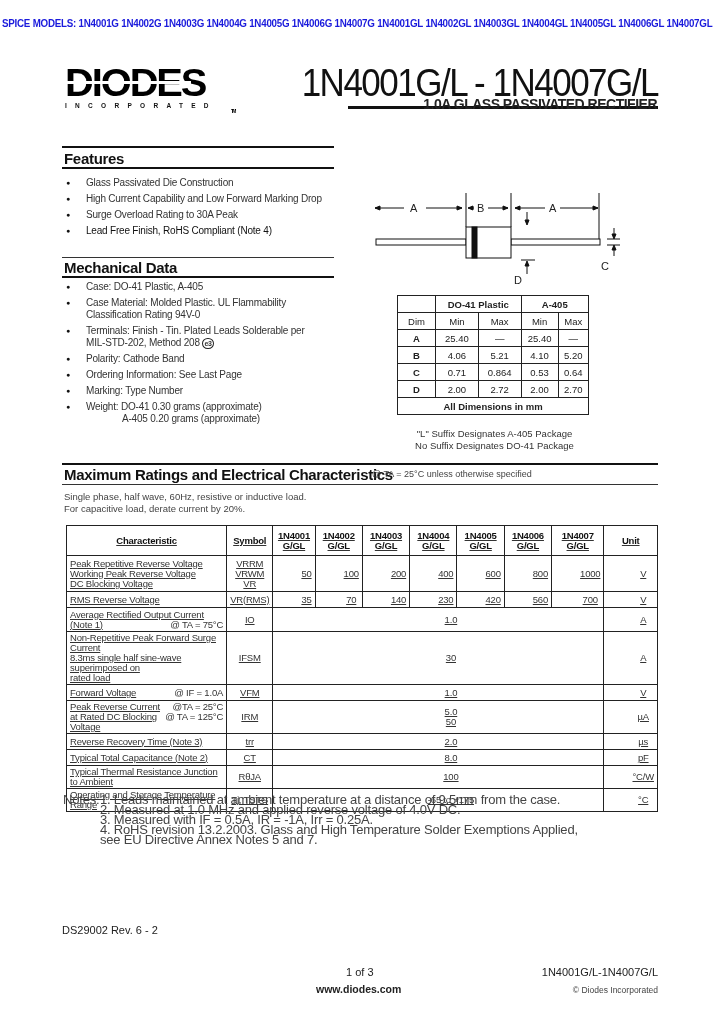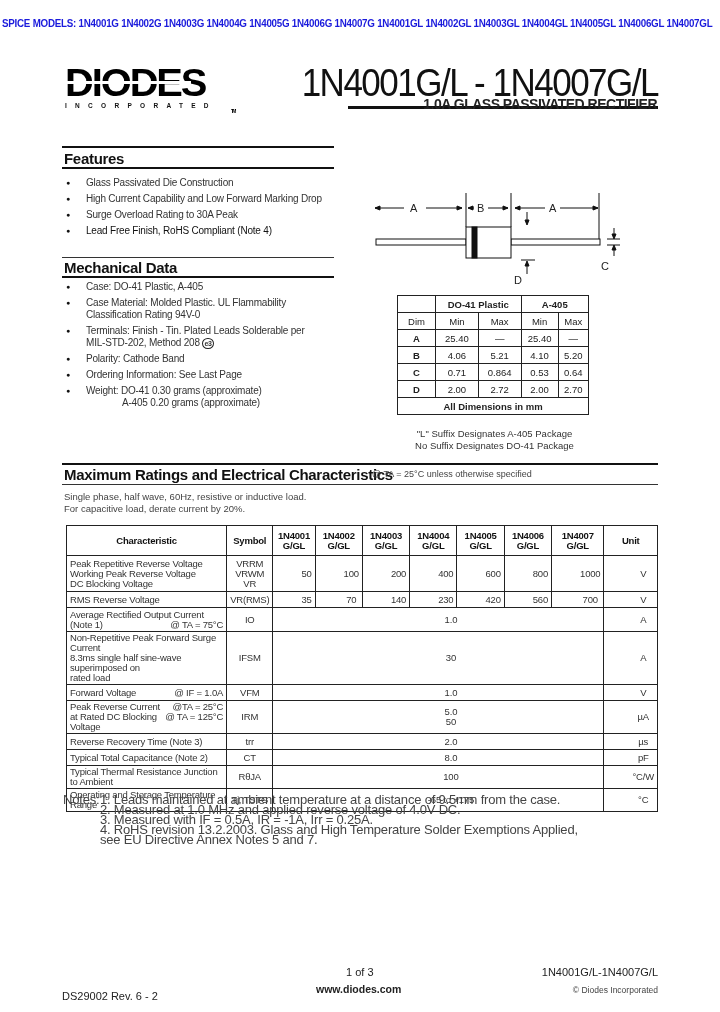--- a/index.html
+++ b/index.html
@@ -17,21 +17,21 @@
   .subtitle { right: 63px; top: 96px; font-size: 14px; font-weight: bold; letter-spacing: -0.5px; color: #222; white-space: nowrap; }
   .sec-rule { height: 2px; background: #111; }
   .sec-rule-thin { height: 1px; background: #333; }
   .sec-title { font-size: 15px; font-weight: bold; color: #111; letter-spacing: -0.3px; white-space: nowrap; text-align: right; }
   ul.bul { list-style: none; font-size: 10px; color: #333; letter-spacing: -0.2px; }
   ul.bul li { position: relative; padding-left: 20px; line-height: 12px; margin-bottom: 4px; }
   ul.bul li::before { content: "\25CF"; position: absolute; left: 0; top: 0; font-size: 7px; color: #111; }
   .dimtbl { border-collapse: collapse; font-size: 9.5px; color: #222; text-align: center; }
   .dimtbl td { border: 1px solid #222; height: 17px; padding: 0 2px; }
   .dimtbl .hd { font-weight: bold; }
-  .ratings { border-collapse: collapse; font-size: 9.5px; color: #333; letter-spacing: -0.2px; }
+  .ratings { border-collapse: collapse; font-size: 9.5px; color: #333; letter-spacing: -0.2px; text-decoration: underline; }
   .ratings td { border: 1px solid #222; padding: 1px 3px; line-height: 10px; vertical-align: middle; }
   .ratings .c { text-align: center; padding-left: 28px; }
   .ratings .hdr td { font-weight: bold; color: #111; text-align: center; font-size: 9.5px; }
   .ratings .sym { text-align: center; width: 42px; }
   .ratings .cond { float: right; }
   .notes { font-size: 13px; color: #444; letter-spacing: -0.2px; line-height: 10px; }
   .foot { font-size: 11px; color: #222; white-space: nowrap; }
 </style>
 </head>
 <body>
@@ -63,20 +63,21 @@
 
 <div class="abs sec-rule-thin" style="left:62px;top:257px;width:272px;"></div>
 <div class="abs sec-title" style="left:64px;top:259px;">Mechanical Data</div>
 <div class="abs sec-rule" style="left:62px;top:276px;width:272px;"></div>
 <ul class="abs bul" style="left:66px;top:281px;width:250px;">
   <li>Case: DO-41 Plastic, A-405</li>
   <li>Case Material: Molded Plastic. UL Flammability Classification Rating 94V-0</li>
   <li><span>Terminals: Finish - Tin. Plated Leads Solderable per MIL-STD-202, Method 208</span> <span style="display:inline-block;border:1px solid #222;border-radius:50%;font-size:7px;font-weight:bold;line-height:9px;padding:0 1px;">e3</span></li>
   <li>Polarity: Cathode Band</li>
   <li>Ordering Information: See Last Page</li>
+  <li>Marking: Type Number</li>
   <li><span>Weight: DO-41 0.30 grams (approximate)</span><br><span style="padding-left:36px;">A-405 0.20 grams (approximate)</span></li>
 </ul>
 
 <svg class="abs" style="left:370px;top:190px;" width="250" height="95" viewBox="0 0 250 95">
   <g stroke="#111" fill="none" stroke-width="1">
 
     <line x1="5" y1="18" x2="34" y2="18"></line>
       <line x1="56" y1="18" x2="92" y2="18"></line>
     <polygon points="5,18 10,16 10,20" fill="#111"></polygon>
       <polygon points="92,18 87,16 87,20" fill="#111"></polygon>
@@ -282,17 +283,17 @@
   </table>
 
 <div class="abs notes" style="left:63px;top:795px;">Notes:</div>
 <div class="abs notes" style="left:100px;top:795px;width:480px;">
   <div>1.  Leads maintained at ambient temperature at a distance of 9.5mm from the case.</div>
   <div>2.  Measured at 1.0 MHz and applied reverse voltage of 4.0V DC.</div>
   <div>3.  Measured with IF = 0.5A, IR = -1A, Irr = 0.25A.</div>
   <div>4.  RoHS revision 13.2.2003. Glass and High Temperature Solder Exemptions Applied, see EU Directive Annex Notes 5 and 7.</div>
 </div>
 
-<div class="abs foot" style="left:62px;top:990px;">DS29002 Rev. 6 - 2</div>
+<div class="abs foot" style="left:62px;top:924px;">DS29002 Rev. 6 - 2</div>
 <div class="abs foot" style="left:346px;top:966px;">1 of 3</div>
 <div class="abs foot" style="left:316px;top:983px;font-weight:bold;font-size:10.5px;">www.diodes.com</div>
 <div class="abs foot" style="right:62px;top:966px;">1N4001G/L-1N4007G/L</div>
 <div class="abs foot" style="right:62px;top:985px;font-size:8.5px;color:#444;">© Diodes Incorporated</div>
 
 </body></html>

